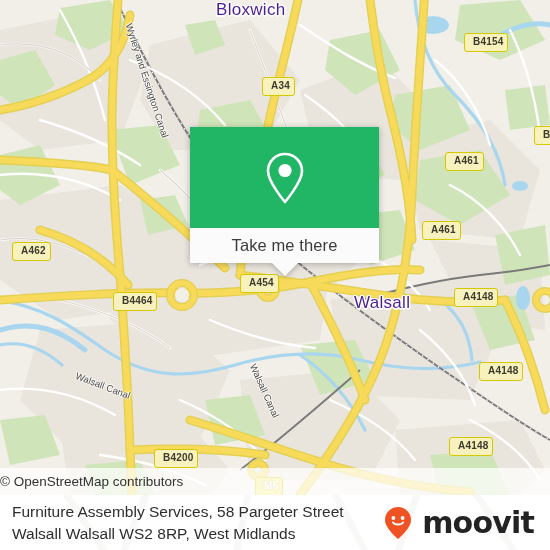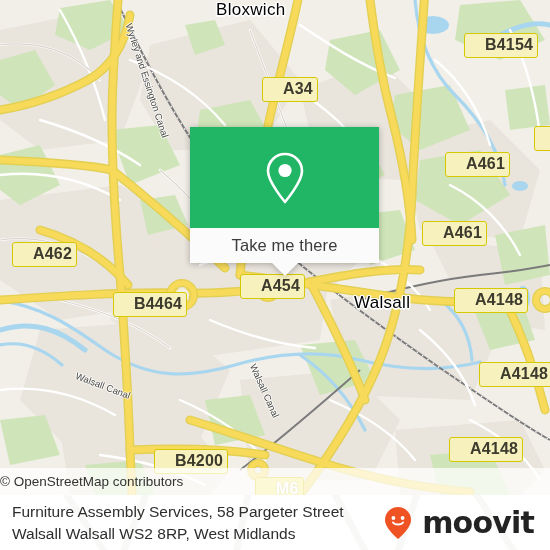--- a/index.html
+++ b/index.html
@@ -25,21 +25,21 @@
     height: 495px;
     background: #f2efe9;
     overflow: hidden;
   }
   .map-svg { position: absolute; left: 0; top: 0; width: 550px; height: 495px; display:block; }
 
   
   .place-label {
     position: absolute;
     font-family: "Liberation Sans", sans-serif;
-    color: #000000;
+    color: #4c1d95;
     white-space: nowrap;
     text-shadow:
        1.5px 0 0 rgba(255,255,255,.95), -1.5px 0 0 rgba(255,255,255,.95),
        0 1.5px 0 rgba(255,255,255,.95), 0 -1.5px 0 rgba(255,255,255,.95),
        1px 1px 0 rgba(255,255,255,.95), -1px -1px 0 rgba(255,255,255,.95),
        1px -1px 0 rgba(255,255,255,.95), -1px 1px 0 rgba(255,255,255,.95);
     pointer-events: none;
   }
   .place-label.big { font-size: 17px; letter-spacing: .3px; }
 
@@ -58,24 +58,24 @@
   }
 
   
   .shield {
     position: absolute;
     background: #f7f2bd;
     border: 1.5px solid #d6c800;
     border-radius: 3px;
     color: #3d3a2e;
     font-family: "Liberation Sans", sans-serif;
-    font-size: 16px;
+    font-size: 10px;
     font-weight: 700;
     line-height: 1;
-    padding: 3px 4px 4px 20px;
+    padding: 3px 4px 4px 8px;
     letter-spacing: .2px;
     white-space: nowrap;
     pointer-events: none;
   }
   .shield.motorway {
     background: #f5e96b;
     border-color: #d4c400;
     color: #ffffff;
     text-shadow: 0 0 2px rgba(0,0,0,.35);
   }

